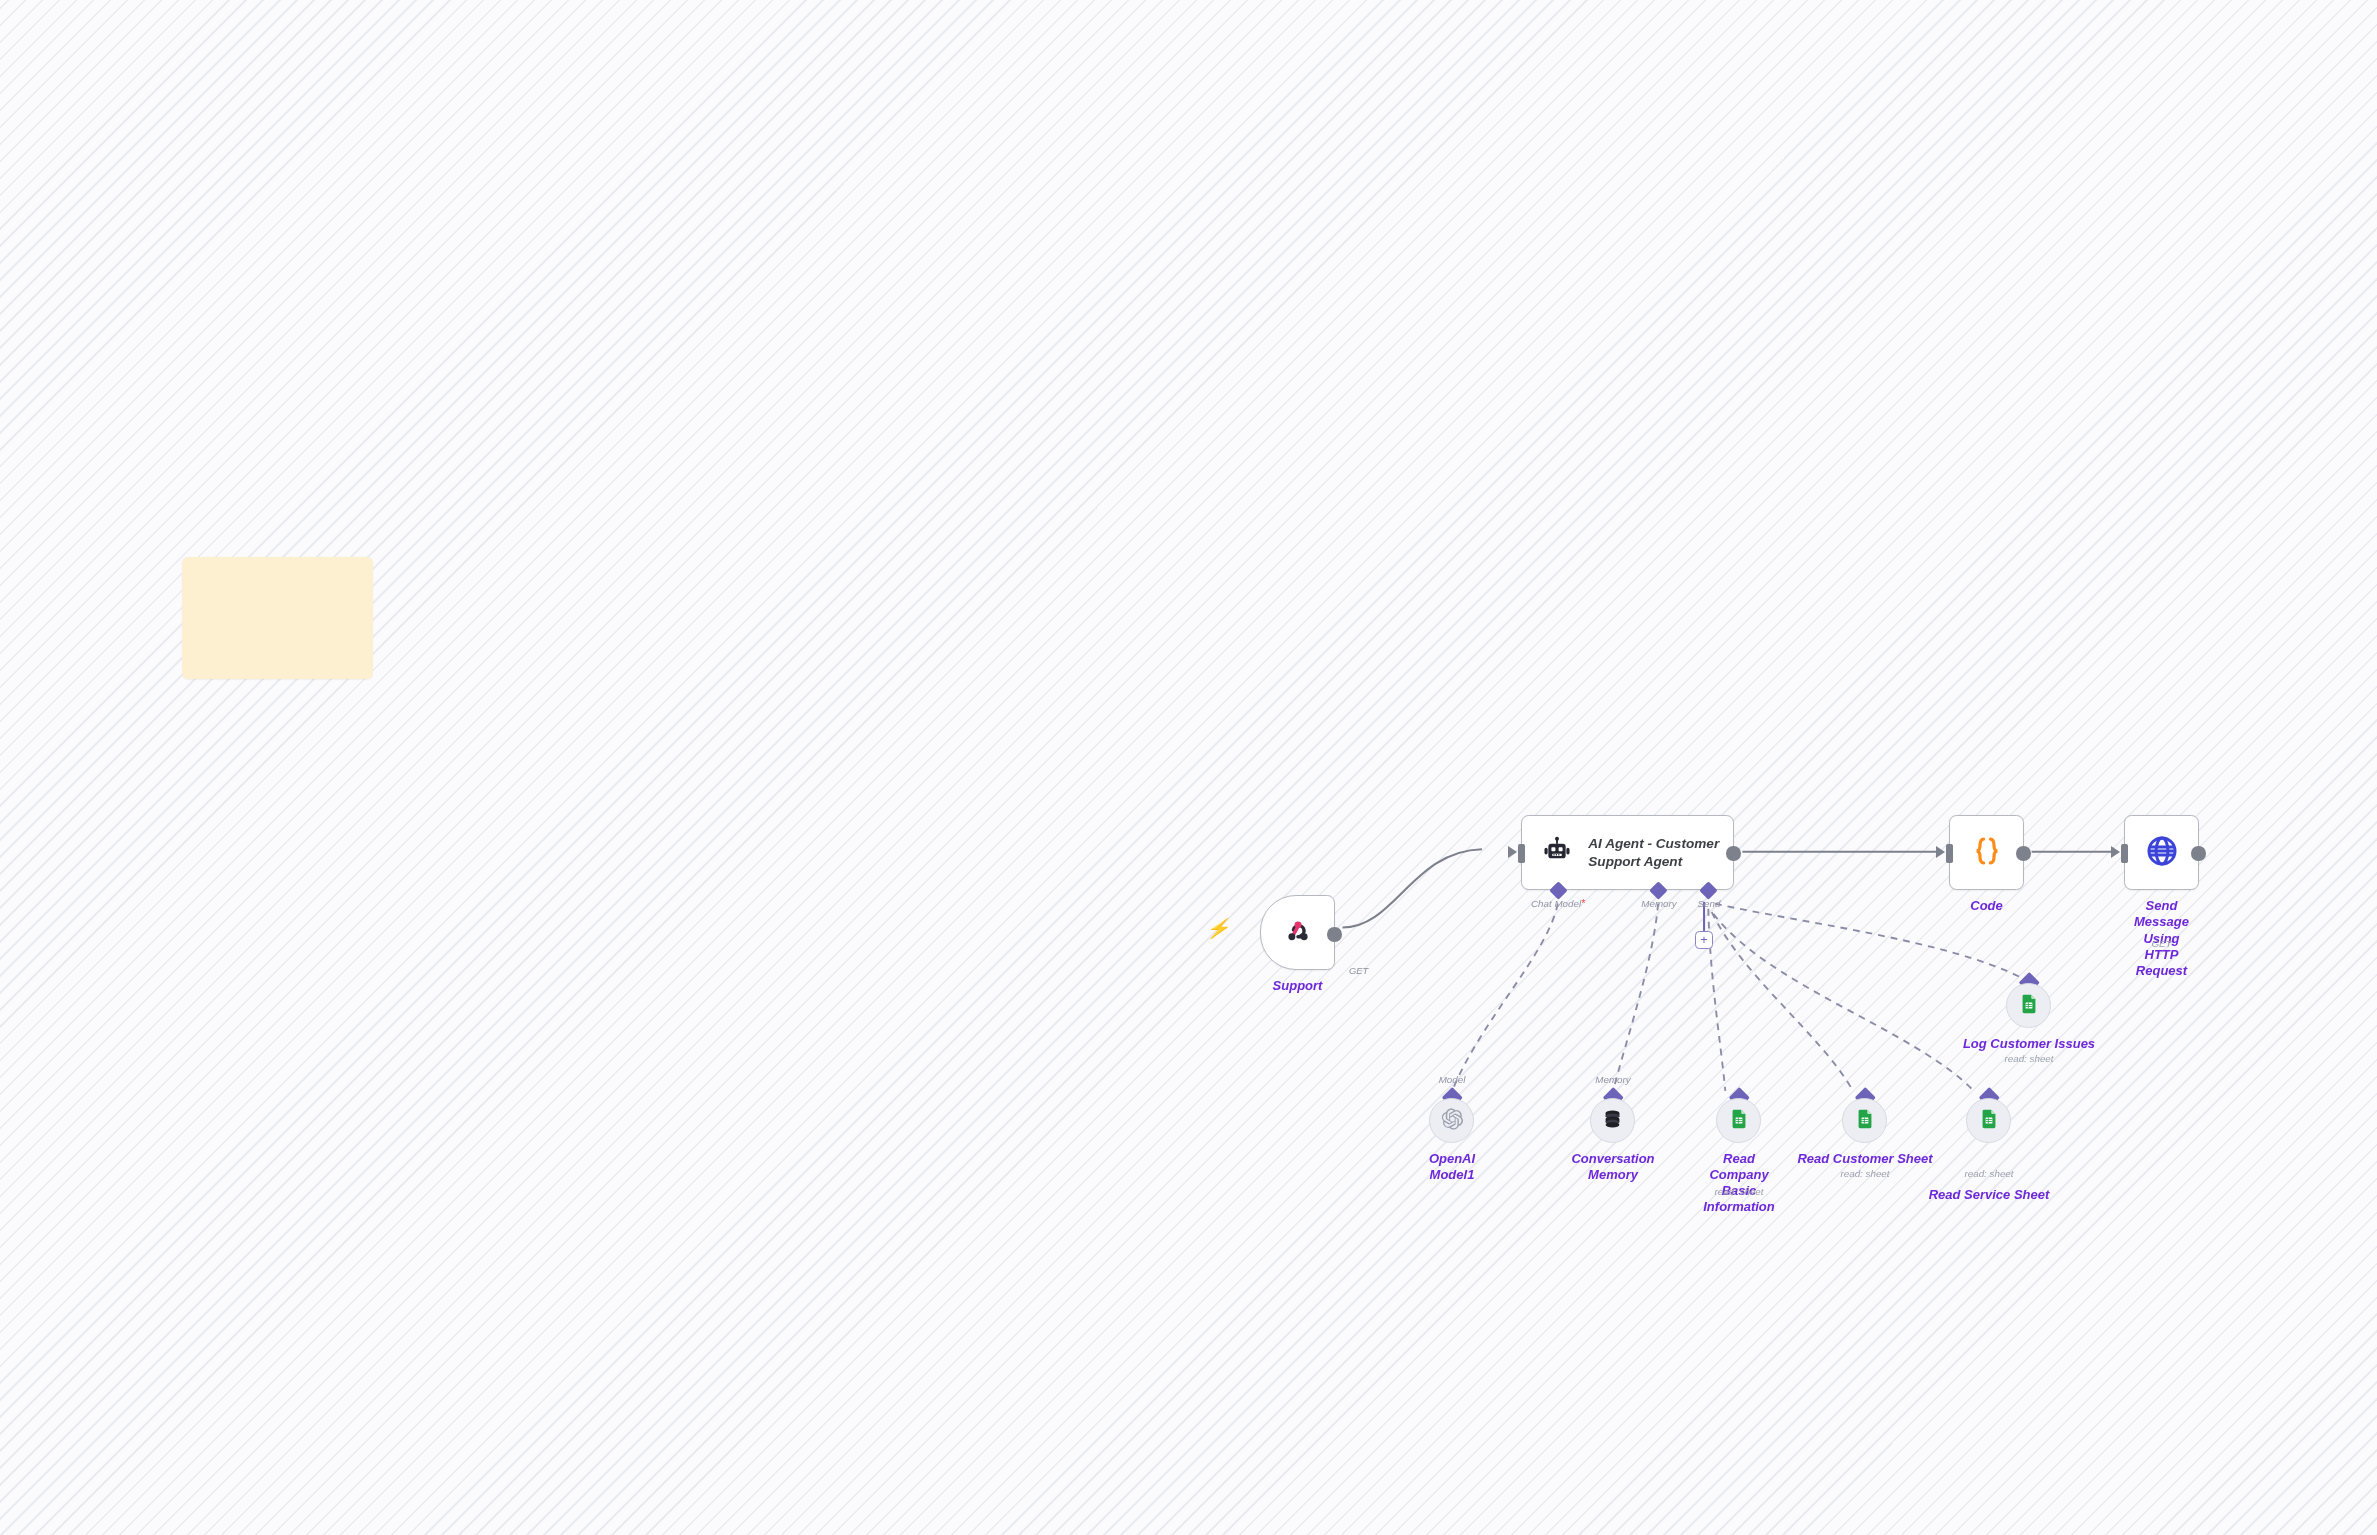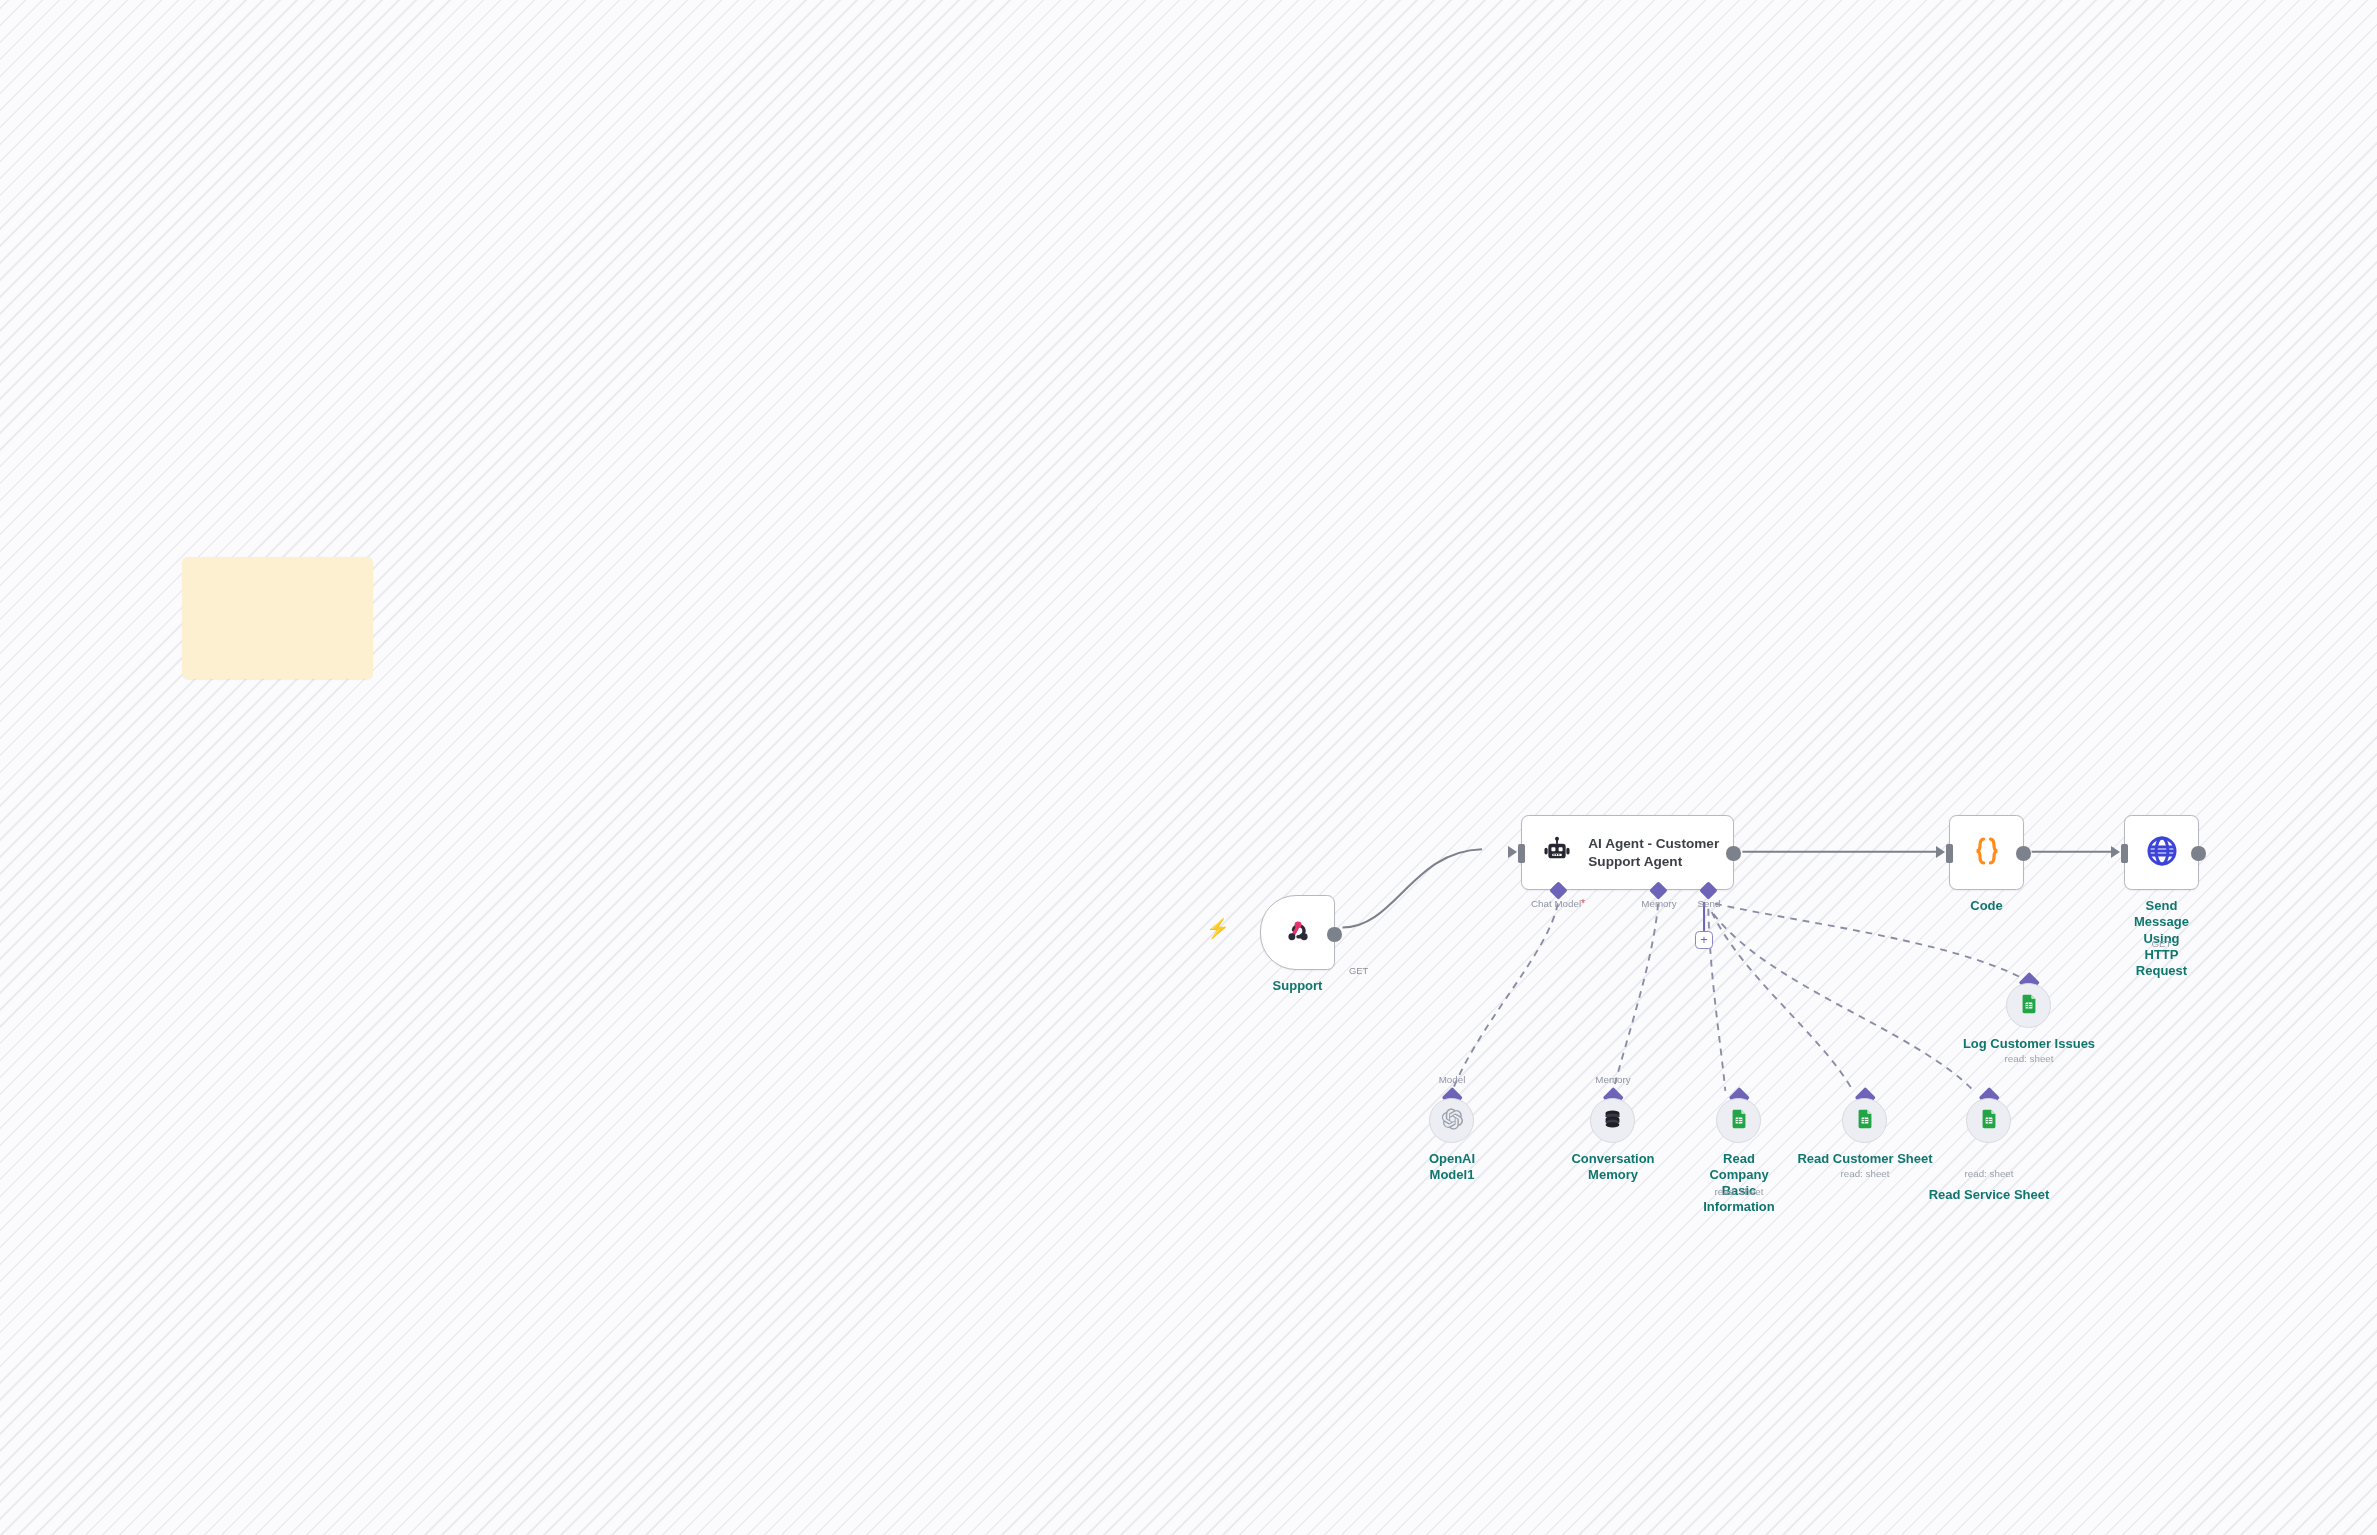--- a/index.html
+++ b/index.html
@@ -22,21 +22,21 @@
 
   
   .sticky {
     position:absolute;
     background:#fdf0d0;
     border-radius:6px;
     box-shadow:0 0.9px 1.7px rgba(0,0,0,.05);
   }
 
   
-  .node { position:absolute; }
+  .node { position:absolute;font-style:italic; }
 
   .node-box {
     background:#ffffff;
     border:1.7px solid #b6b8c0;
     border-radius:7.7px;
     display:flex;
     align-items:center;
     box-shadow:0 0.9px 1.7px rgba(30,35,60,.06);
     position:relative;
   }
@@ -44,21 +44,21 @@
   .node-box.trigger {
     border-top-left-radius:36px;
     border-bottom-left-radius:36px;
   }
 
   .node-title {
     position:absolute;
     left:50%;
     transform:translateX(-50%);
     text-align:center;
-    color:#0f766e;
+    color:#6d28d9;
     font-size:13px;
     font-weight:600;
     line-height:1.22;
     white-space:nowrap;
   }
   .node-subtitle {
     position:absolute;
     left:50%;
     transform:translateX(-50%);
     text-align:center;

